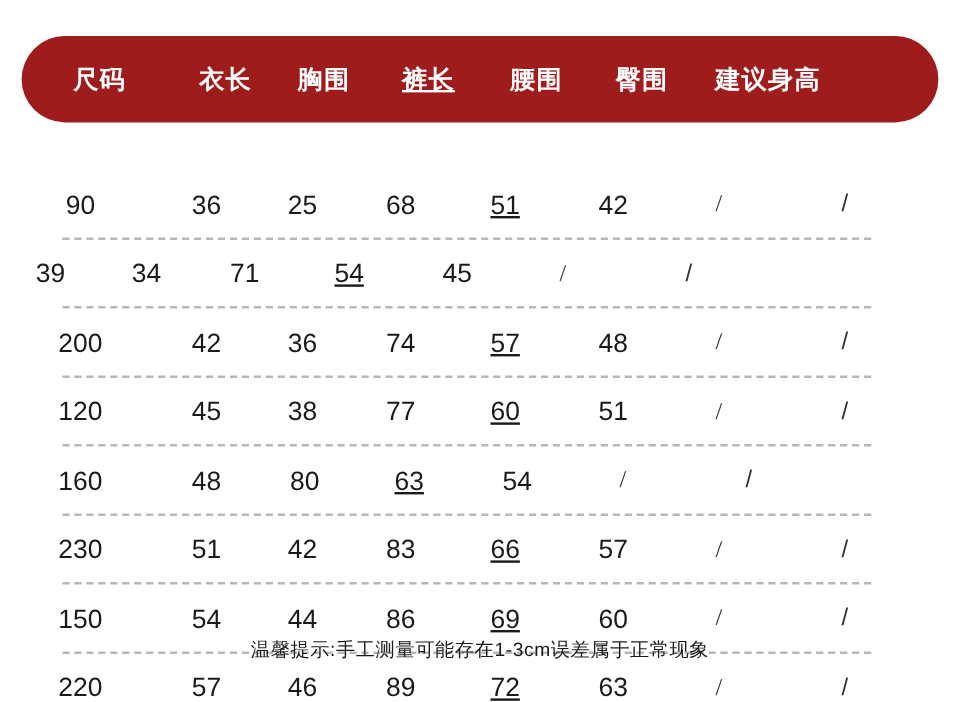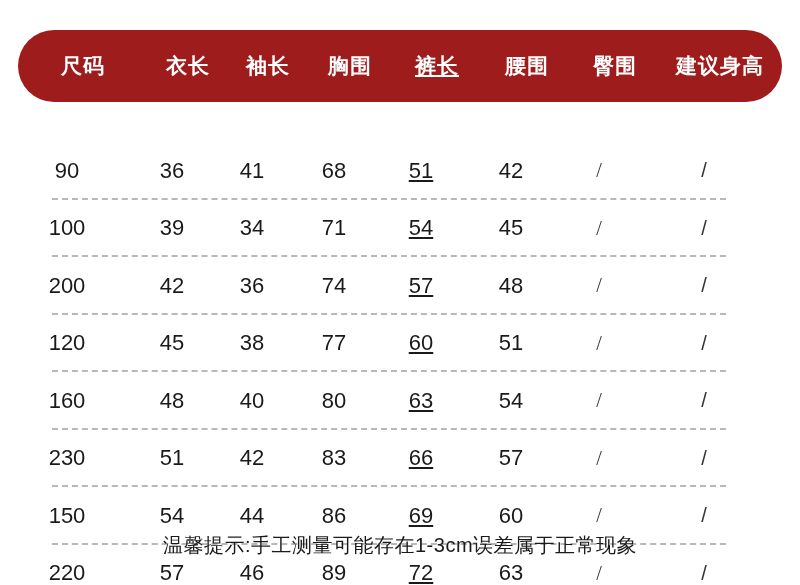--- a/index.html
+++ b/index.html
@@ -101,59 +101,57 @@
   .c6 { width: 86px; font-family: Liberation Serif, serif; }
   .c7 { width: 124px; }
 
   
   .footer-note {
     position: absolute;
     left: 0;
     right: 0;
     top: 532px;
     text-align: center;
-    font-size: 20px;
+    font-size: 16px;
     color: #1a1a1a;
     letter-spacing: 0.5px;
   }
 </style>
 </head>
 <body>
 
 <div class="sheet">
 
   <div class="header-band"></div>
 
   <div class="header-row">
     <div class="hcell c0">尺码</div>
     <div class="hcell c1">衣长</div>
-    <div class="hcell c2">袖长</div>
     <div class="hcell c3">胸围</div>
     <div class="hcell c4">裤长</div>
     <div class="hcell c5">腰围</div>
     <div class="hcell c6">臀围</div>
     <div class="hcell c7">建议身高</div>
   </div>
 
   <div class="rows">
 
     <div class="row">
       <div class="cell c0">90</div>
       <div class="cell c1">36</div>
-      <div class="cell c2">41</div>
+      <div class="cell c2">25</div>
       <div class="cell c3">68</div>
       <div class="cell c4">51</div>
       <div class="cell c5">42</div>
       <div class="cell c6 slash">/</div>
       <div class="cell c7 slash">/</div>
       <div class="sep"></div>
     </div>
 
     <div class="row">
-      <div class="cell c0">100</div>
       <div class="cell c1">39</div>
       <div class="cell c2">34</div>
       <div class="cell c3">71</div>
       <div class="cell c4">54</div>
       <div class="cell c5">45</div>
       <div class="cell c6 slash">/</div>
       <div class="cell c7 slash">/</div>
       <div class="sep"></div>
     </div>
 
@@ -177,21 +175,20 @@
       <div class="cell c4">60</div>
       <div class="cell c5">51</div>
       <div class="cell c6 slash">/</div>
       <div class="cell c7 slash">/</div>
       <div class="sep"></div>
     </div>
 
     <div class="row">
       <div class="cell c0">160</div>
       <div class="cell c1">48</div>
-      <div class="cell c2">40</div>
       <div class="cell c3">80</div>
       <div class="cell c4">63</div>
       <div class="cell c5">54</div>
       <div class="cell c6 slash">/</div>
       <div class="cell c7 slash">/</div>
       <div class="sep"></div>
     </div>
 
     <div class="row">
       <div class="cell c0">230</div>

